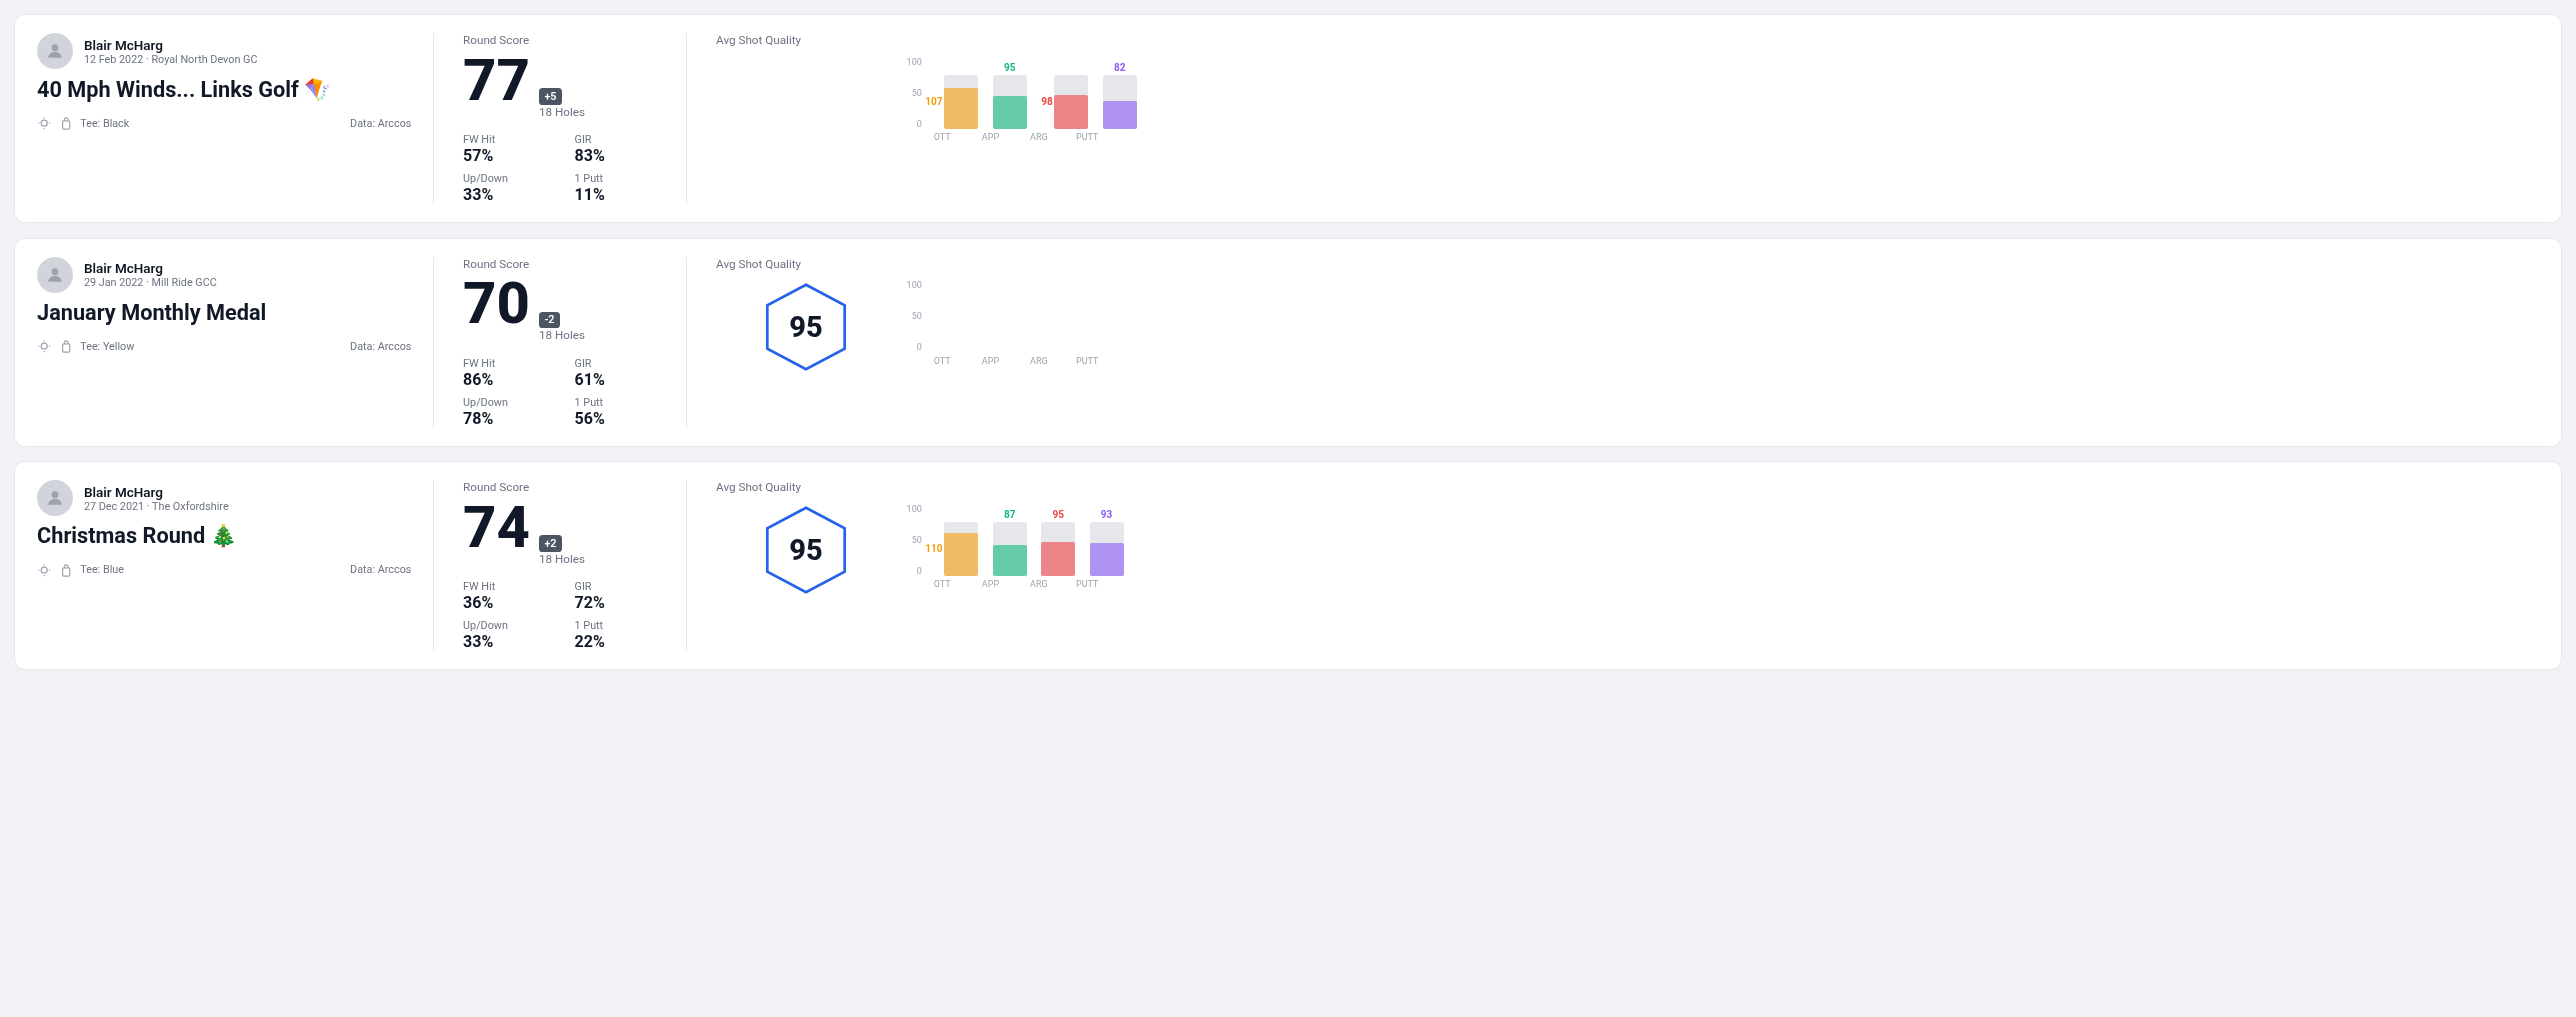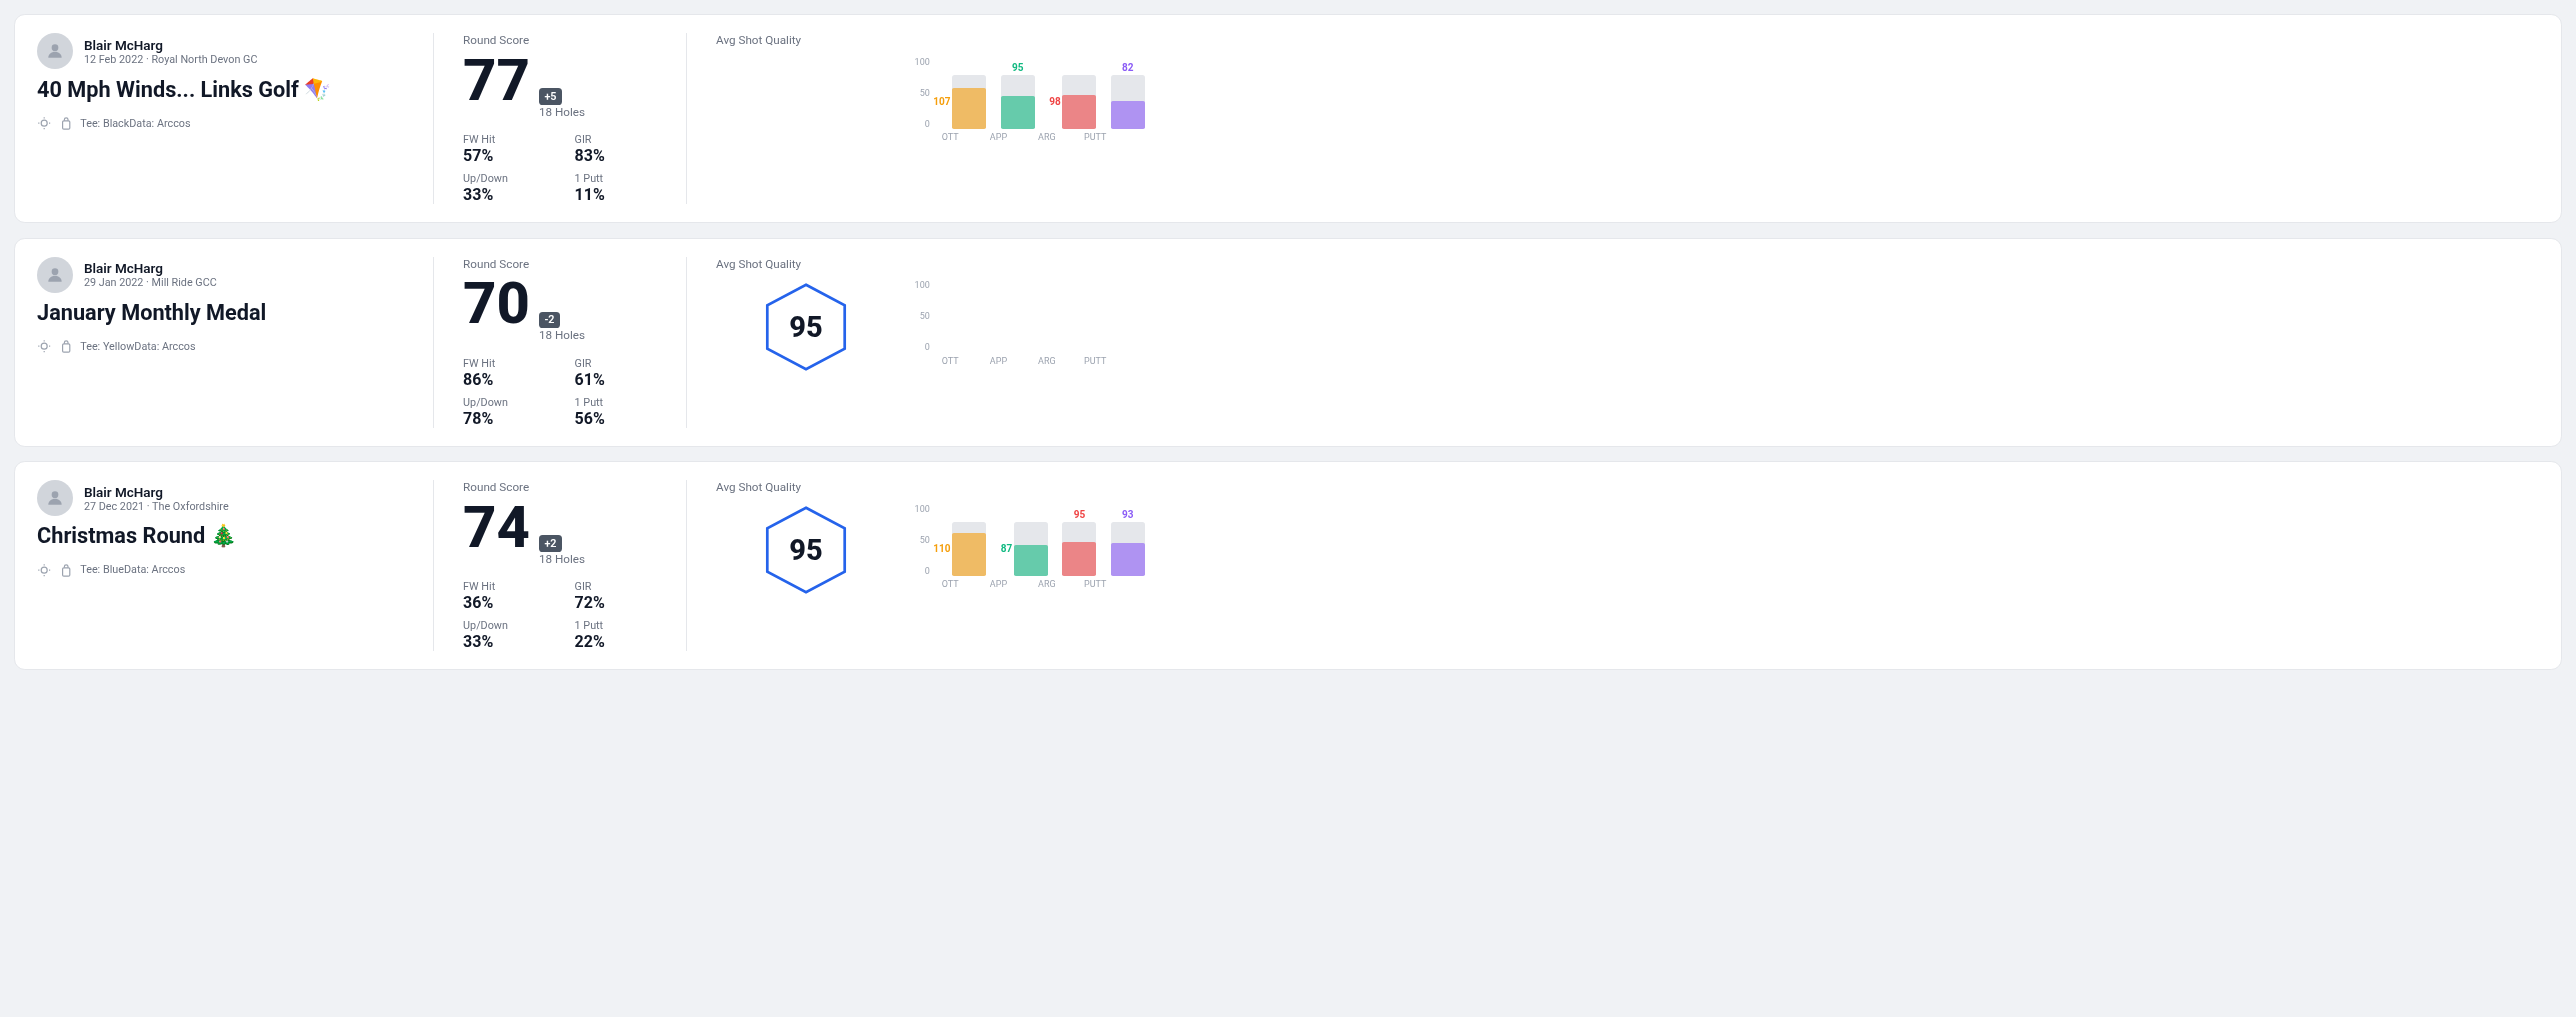--- a/index.html
+++ b/index.html
@@ -26,21 +26,21 @@
     }
     .card-middle {
       flex: 0 0 253px;
       padding: 0 29px;
       border-right: 0.9px solid #e5e7eb;
     }
     .card-right {
       flex: 1;
       padding-left: 29px;
       display: flex;
-      gap: 12px;
+      gap: 4px;
       justify-content: space-between;
     }
     .user-row {
       display: flex;
       align-items: center;
       gap: 10.8px;
       margin-bottom: 7.2px;
     }
     .avatar {
       width: 36px;
@@ -66,21 +66,21 @@
       font-size: 21.7px;
       font-weight: 700;
       color: #111827;
       margin: 7.2px 0 14.4px 0;
       display: flex;
       align-items: center;
       gap: 7.2px;
     }
     .card-footer {
       display: flex;
-      justify-content: flex-start;
+      justify-content: space-between;
       align-items: center;
       font-size: 10.8px;
       color: #6b7280;
     }
     .tee-info {
       display: flex;
       align-items: center;
       gap: 7.2px;
     }
     .round-score-label {
@@ -484,21 +484,21 @@
 
             <div style="display:flex;gap:14.4px;align-items:flex-end;height:72px">
 
                 <div style="display:flex;flex-direction:row;align-items:center;gap:1.8px">
                   <span style="font-size:10px;font-weight:700;color:#f59e0b">110</span>
                   <div style="width:34px;height:54px;background:#e5e7eb;border-radius:2.7px;position:relative;display:flex;align-items:flex-end">
                     <div style="width:100%;height:78%;background:#f59e0b;opacity:0.6;border-radius:1.8px;position:absolute;bottom:0"></div>
                   </div>
                 </div>
 
-                <div style="display:flex;flex-direction:row;align-items:center;gap:1.8px">
+                <div style="display:flex;flex-direction:column;align-items:center;gap:1.8px">
                   <span style="font-size:10px;font-weight:700;color:#10b981">87</span>
                   <div style="width:34px;height:54px;background:#e5e7eb;border-radius:2.7px;position:relative;display:flex;align-items:flex-end">
                     <div style="width:100%;height:56%;background:#10b981;opacity:0.6;border-radius:1.8px;position:absolute;bottom:0"></div>
                   </div>
                 </div>
 
                 <div style="display:flex;flex-direction:column;align-items:center;gap:1.8px">
                   <span style="font-size:10px;font-weight:700;color:#ef4444">95</span>
                   <div style="width:34px;height:54px;background:#e5e7eb;border-radius:2.7px;position:relative;display:flex;align-items:flex-end">
                     <div style="width:100%;height:62%;background:#ef4444;opacity:0.6;border-radius:1.8px;position:absolute;bottom:0"></div>

